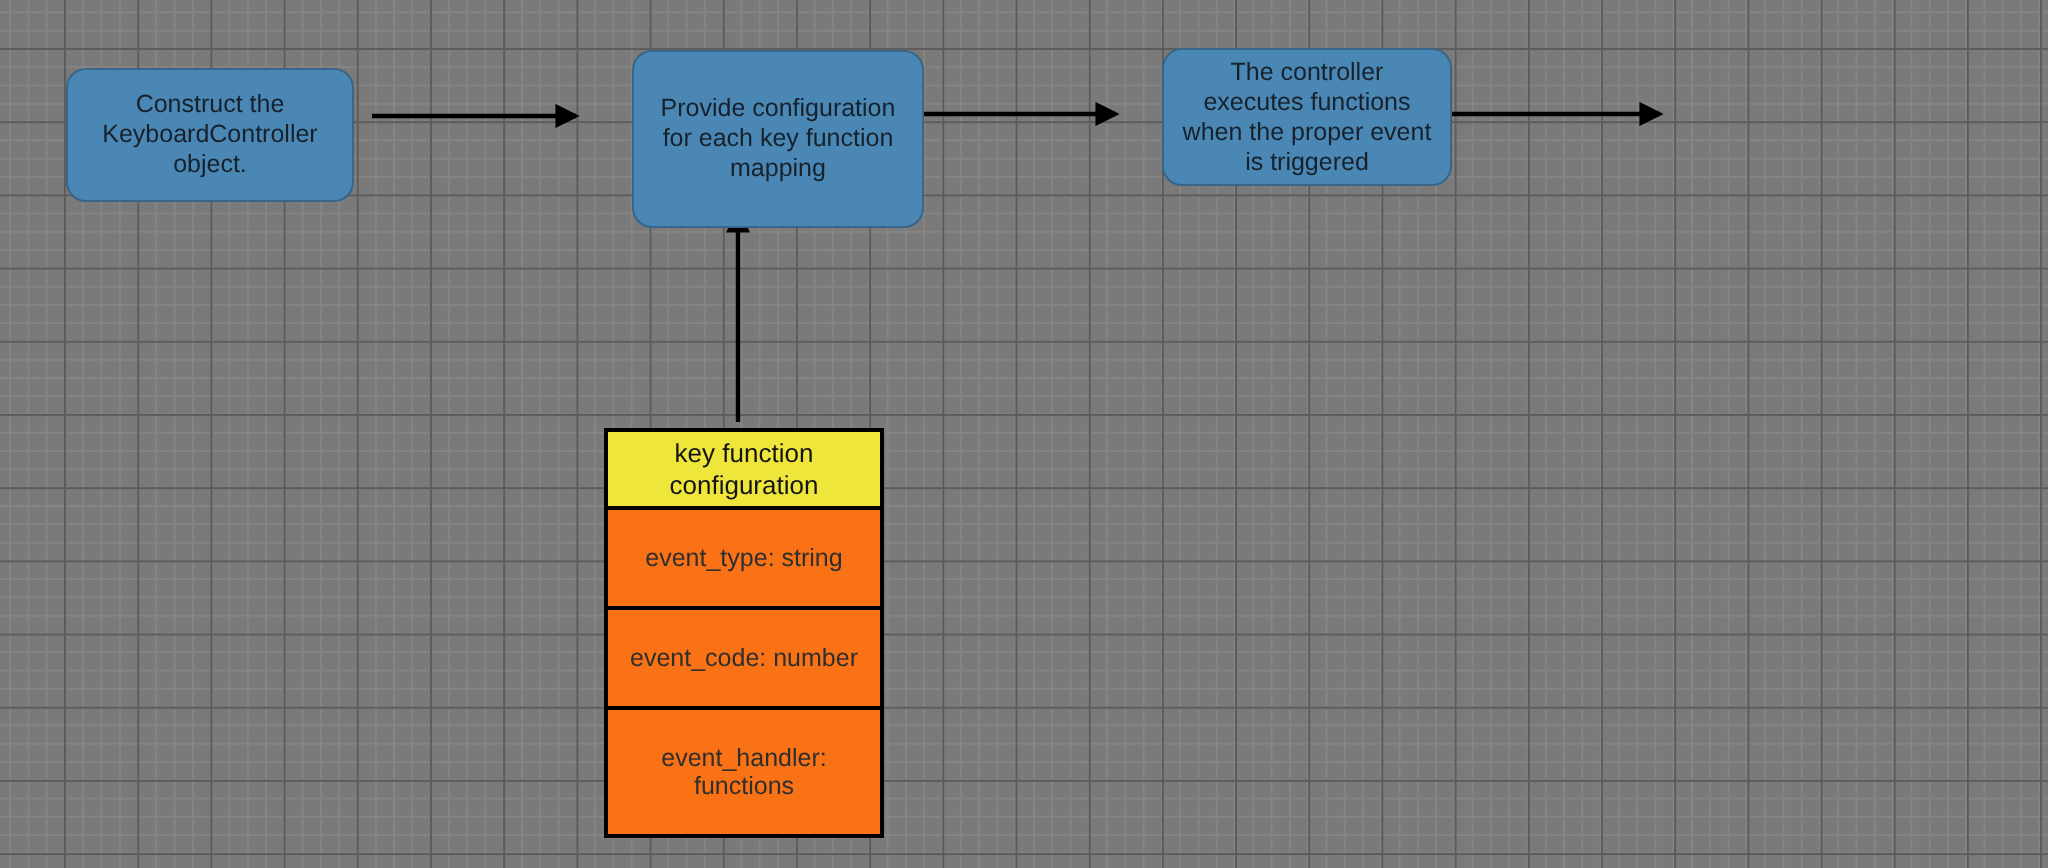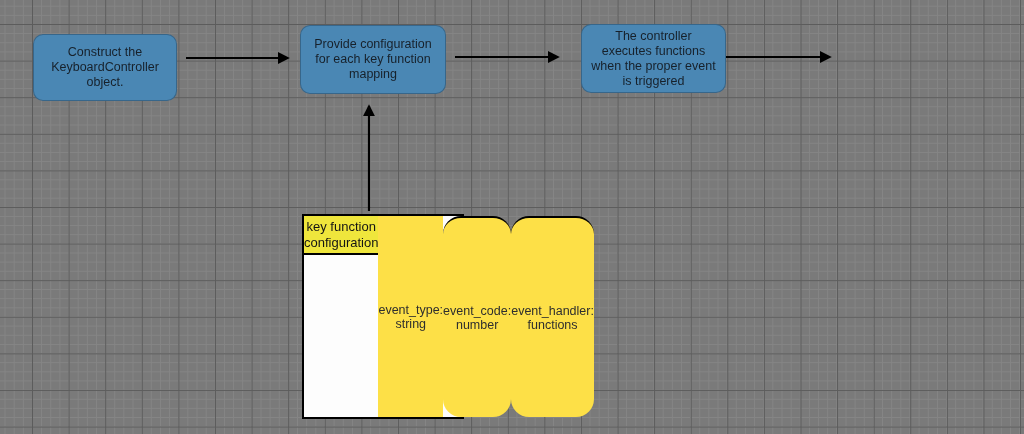--- a/index.html
+++ b/index.html
@@ -48,26 +48,26 @@
     color: #17212b;
     font-size: 12.5px;
     line-height: 15px;
     cursor: default;
   }
   .node-label { white-space: pre-line; }
   .entity {
     position: absolute;
     left: 302px;
     top: 214px;
-    width: 162px;
+    width: 140px;
     height: 205px;
     box-sizing: border-box;
     border: 2px solid #000000;
     display: flex;
-    flex-direction: row;
+    flex-direction: column;
     background: #fdfdfd;
   }
   .entity-header {
     box-sizing: border-box;
     height: 39px;
     background: #efe63c;
     border-bottom: 2px solid #000000;
     display: flex;
     align-items: center;
     justify-content: center;
@@ -75,25 +75,25 @@
     color: #141414;
     font-size: 13px;
     line-height: 16px;
   }
   .entity-row {
     flex: 1 1 auto;
     display: flex;
     align-items: center;
     justify-content: center;
     text-align: center;
-    background: #fde047;
+    background: #f97316;
     color: #2e2e2e;
     font-size: 12.5px;
   }
-  .entity-row + .entity-row { border-top: 2px solid #000000; border-radius: 18px; }
+  .entity-row + .entity-row { border-top: 2px solid #000000; }
 </style>
 </head>
 <body>
 
 <div class="canvas">
 
   <svg class="connectors" viewBox="0 0 1024 434" xmlns="http://www.w3.org/2000/svg">
     <defs>
       <marker id="arrowhead" viewBox="0 0 10 10" refX="8.5" refY="5" markerWidth="5.5" markerHeight="5.5" orient="auto-start-reverse">
         <path d="M0,0 L10,5 L0,10 z" fill="#000000"></path>
@@ -104,21 +104,21 @@
     <line x1="722" y1="57" x2="830" y2="57" stroke="#000000" stroke-width="2.2" marker-end="url(#arrowhead)"></line>
     <line x1="369" y1="211" x2="369" y2="106" stroke="#000000" stroke-width="2.2" marker-end="url(#arrowhead)"></line>
   </svg>
 
   <div class="node step" style="left:33px; top:34px; width:144px; height:67px;">
     <span class="node-label">Construct the
 KeyboardController
 object.</span>
   </div>
 
-  <div class="node step" style="left:300px; top:25px; width:146px; height:69px;">
+  <div class="node step" style="left:316px; top:25px; width:146px; height:89px;">
     <span class="node-label">Provide configuration
 for each key function
 mapping</span>
   </div>
 
   <div class="node step" style="left:569px; top:24px; width:145px; height:69px;margin-left:12px;">
     <span class="node-label">The controller
 executes functions
 when the proper event
 is triggered</span>

